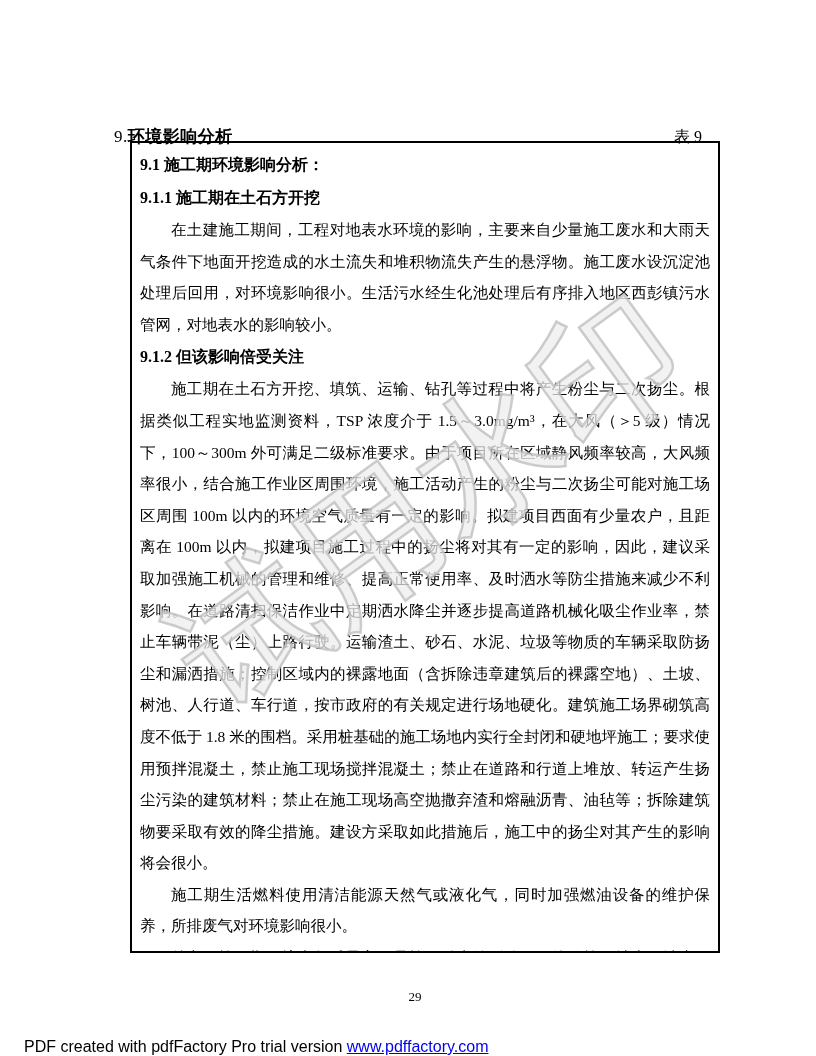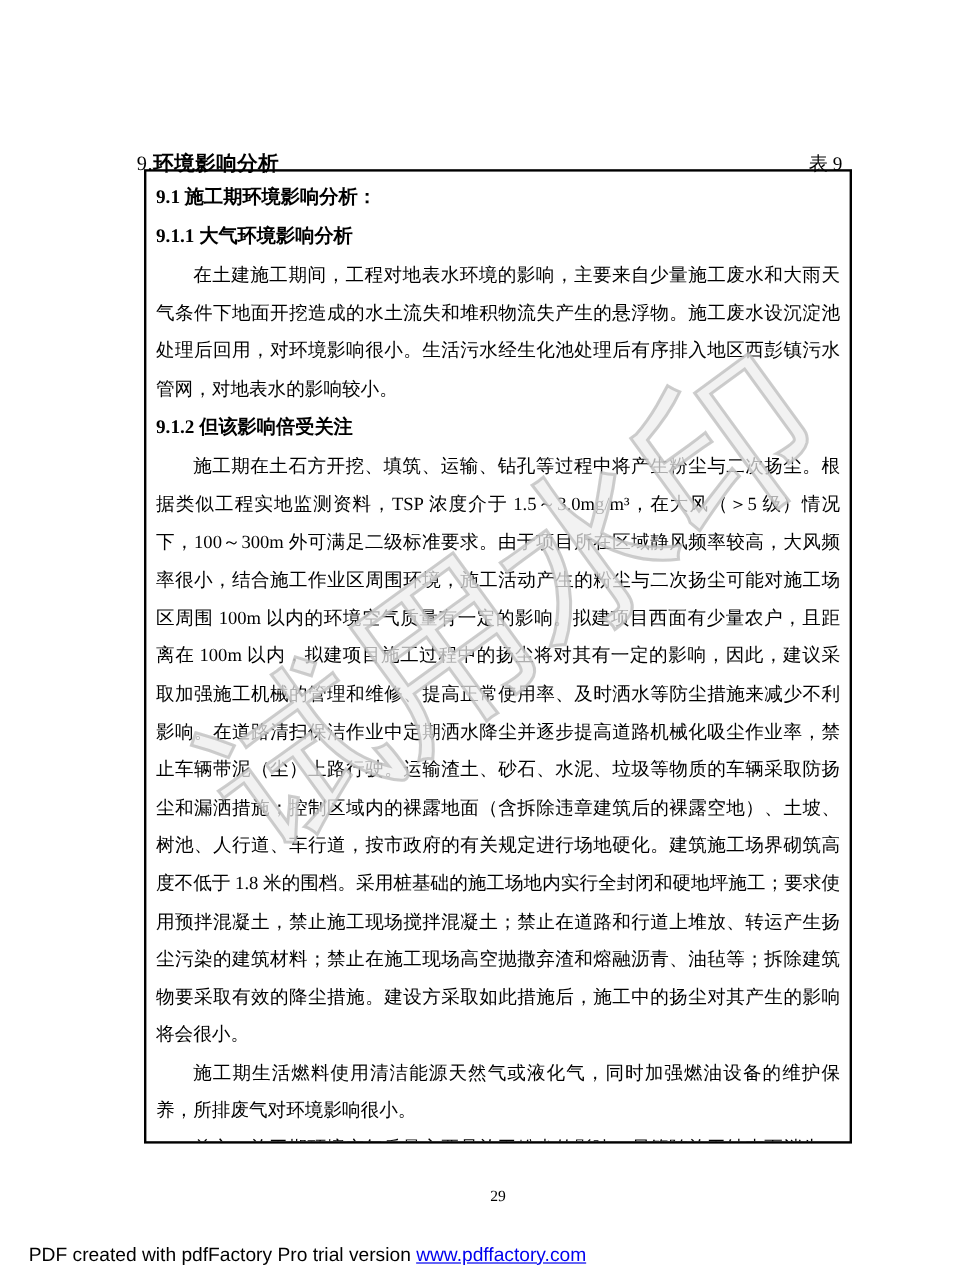--- a/index.html
+++ b/index.html
@@ -23,21 +23,21 @@
     justify-content: space-between;
     align-items: flex-end;
   }
   .doc-title { font-size: 17px; font-weight: bold; letter-spacing: 0.5px; margin-top: 19px; }
   .doc-title .num { font-weight: normal; }
   .table-label { font-size: 16px; font-weight: normal; padding-right: 2px; }
 
   
   .content-box {
     position: absolute;
-    left: 120px;
+    left: 130px;
     top: 141px;
     width: 590px;
     height: 812px;
     border: 2px solid #000000;
     box-sizing: border-box;
     padding: 5px 8px 0 8px;
     z-index: 1;
     overflow: hidden;
   }
   .blk-heading {
@@ -110,21 +110,21 @@
   <div class="doc-header">
     <div class="doc-title">
       <span class="num">9.</span><span>环境影响分析</span>
     </div>
     <div class="table-label">表 9</div>
   </div>
 
   <div class="content-box">
     <div id="blocks">
         <p class="blk-heading">9.1 施工期环境影响分析：</p>
-        <p class="blk-heading">9.1.1 大气环境影响分析</p>
+        <p class="blk-heading">9.1.1 施工期在土石方开挖</p>
         <p class="blk-paragraph">在土建施工期间，工程对地表水环境的影响，主要来自少量施工废水和大雨天气条件下地面开挖造成的水土流失和堆积物流失产生的悬浮物。施工废水设沉淀池处理后回用，对环境影响很小。生活污水经生化池处理后有序排入地区西彭镇污水管网，对地表水的影响较小。</p>
         <p class="blk-heading">9.1.2 但该影响倍受关注</p>
         <p class="blk-paragraph">施工期在土石方开挖、填筑、运输、钻孔等过程中将产生粉尘与二次扬尘。根据类似工程实地监测资料，TSP 浓度介于 1.5～3.0mg/m³，在大风（＞5 级）情况下，100～300m 外可满足二级标准要求。由于项目所在区域静风频率较高，大风频率很小，结合施工作业区周围环境，施工活动产生的粉尘与二次扬尘可能对施工场区周围 100m 以内的环境空气质量有一定的影响。拟建项目西面有少量农户，且距离在 100m 以内，拟建项目施工过程中的扬尘将对其有一定的影响，因此，建议采取加强施工机械的管理和维修、提高正常使用率、及时洒水等防尘措施来减少不利影响。在道路清扫保洁作业中定期洒水降尘并逐步提高道路机械化吸尘作业率，禁止车辆带泥（尘）上路行驶。运输渣土、砂石、水泥、垃圾等物质的车辆采取防扬尘和漏洒措施；控制区域内的裸露地面（含拆除违章建筑后的裸露空地）、土坡、树池、人行道、车行道，按市政府的有关规定进行场地硬化。建筑施工场界砌筑高度不低于 1.8 米的围档。采用桩基础的施工场地内实行全封闭和硬地坪施工；要求使用预拌混凝土，禁止施工现场搅拌混凝土；禁止在道路和行道上堆放、转运产生扬尘污染的建筑材料；禁止在施工现场高空抛撒弃渣和熔融沥青、油毡等；拆除建筑物要采取有效的降尘措施。建设方采取如此措施后，施工中的扬尘对其产生的影响将会很小。</p>
         <p class="blk-paragraph">施工期生活燃料使用清洁能源天然气或液化气，同时加强燃油设备的维护保养，所排废气对环境影响很小。</p>
         <p class="blk-paragraph">总之，施工期环境空气质量主要是施工粉尘的影响，尽管随施工结束而消失，但该影响倍受关注，因此，施工中必须按相关规定和要求，完善和落实尘污染控制措施。</p>
       </div>
   </div>
 
   <div class="watermark">试用水印</div>
 

